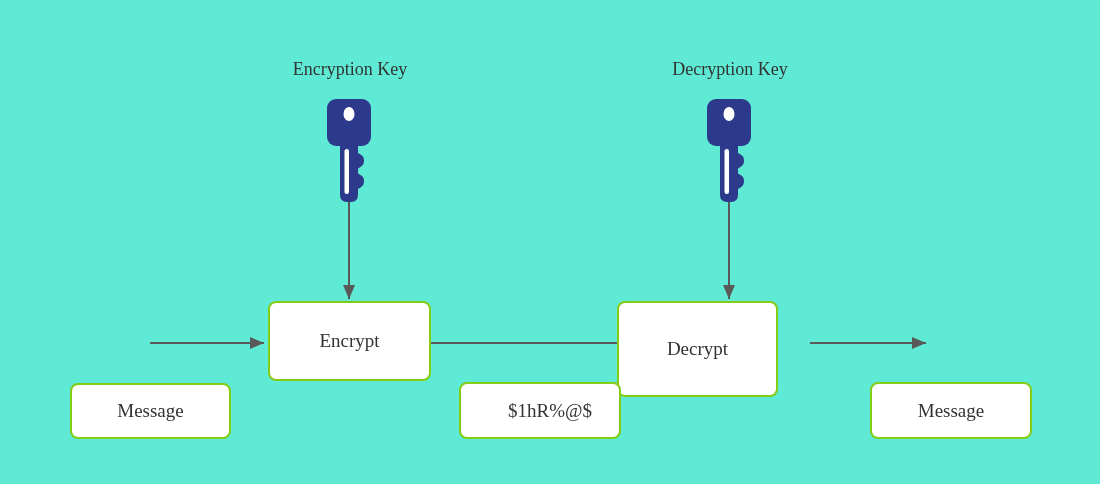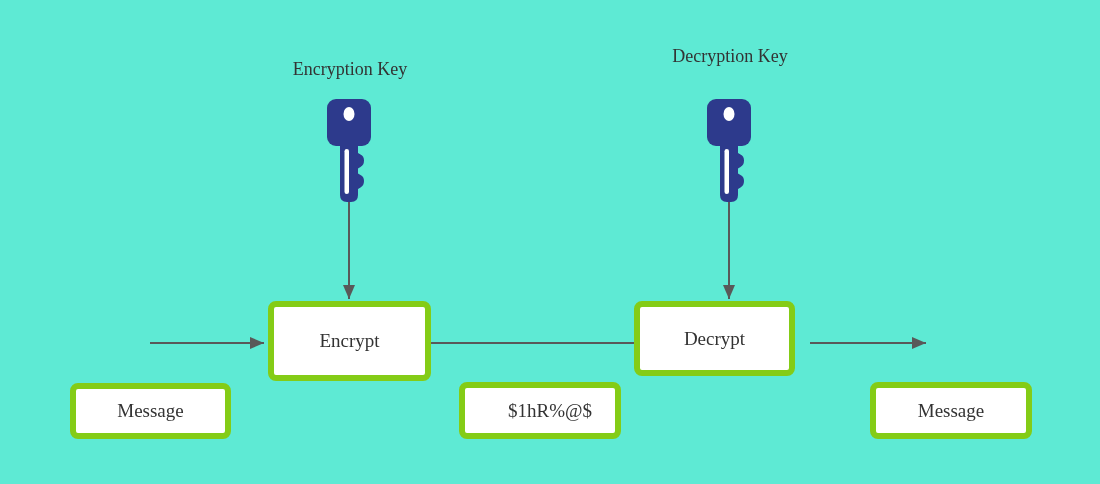--- a/index.html
+++ b/index.html
@@ -19,21 +19,21 @@
   .abs { position: absolute; }
   .key-label {
     width: 220px;
     text-align: center;
     font-size: 18px;
     line-height: 22px;
     color: #333333;
   }
   .node-box {
     box-sizing: border-box;
-    border: 6px solid #84cc16;
+    border: 2px solid #84cc16;
     border-radius: 8px;
     background: #ffffff;
     display: flex;
     align-items: center;
     justify-content: center;
     font-size: 19px;
     color: #333333;
     text-align: center;
   }
   .arrow-layer {
@@ -61,21 +61,21 @@
       </marker>
     </defs>
     <line x1="150" y1="343" x2="264" y2="343" marker-end="url(#ah)"></line>
     <line x1="431" y1="343" x2="648" y2="343" marker-end="url(#ah)"></line>
     <line x1="810" y1="343" x2="926" y2="343" marker-end="url(#ah)"></line>
     <line x1="349" y1="202" x2="349" y2="299" marker-end="url(#ah)"></line>
     <line x1="729" y1="202" x2="729" y2="299" marker-end="url(#ah)"></line>
   </svg>
 
   <div class="abs key-label" style="left:240px; top:58px;">Encryption Key</div>
-  <div class="abs key-label" style="left:620px; top:45px;">Decryption Key</div>
+  <div class="abs key-label" style="left:620px; top:58px;">Decryption Key</div>
 
   <div class="abs" style="left:327px; top:99px;">
     <svg class="key-svg" width="44" height="106" viewBox="0 0 44 106">
       <rect x="0" y="0" width="44" height="47" rx="9" fill="#2d3a8c"></rect>
       <path d="M13,42 L13,96 Q13,103 20,103 L24,103 Q31,103 31,96 L31,90 L33.5,88.5
                Q37,86.5 37,82 Q37,77.5 33.5,76 L31,74.5 L31,69.5 L33.5,68
                Q37,66 37,61.5 Q37,57 33.5,55.5 L31,54 L31,42 Z" fill="#2d3a8c"></path>
       <ellipse cx="22" cy="15" rx="5.5" ry="7" fill="#ffffff"></ellipse>
       <rect x="17.5" y="50" width="4.5" height="45" rx="2.25" fill="#ffffff"></rect>
     </svg>
@@ -87,21 +87,21 @@
                Q37,86.5 37,82 Q37,77.5 33.5,76 L31,74.5 L31,69.5 L33.5,68
                Q37,66 37,61.5 Q37,57 33.5,55.5 L31,54 L31,42 Z" fill="#2d3a8c"></path>
       <ellipse cx="22" cy="15" rx="5.5" ry="7" fill="#ffffff"></ellipse>
       <rect x="17.5" y="50" width="4.5" height="45" rx="2.25" fill="#ffffff"></rect>
     </svg>
   </div>
 
   <div class="abs node-box" style="left:268px; top:301px; width:163px; height:80px;">
     <span>Encrypt</span>
   </div>
-  <div class="abs node-box" style="left:634px; top:301px; width:161px; height:75px;">
+  <div class="abs node-box" style="left:617px; top:301px; width:161px; height:96px;">
     <span>Decrypt</span>
   </div>
 
   <div class="abs node-box" style="left:70px; top:383px; width:161px; height:56px;">
     <span>Message</span>
   </div>
   <div class="abs node-box" style="left:459px; top:382px; width:162px; height:57px;padding-left:20px;">
     <span>$1hR%@$</span>
   </div>
   <div class="abs node-box" style="left:870px; top:382px; width:162px; height:57px;">

